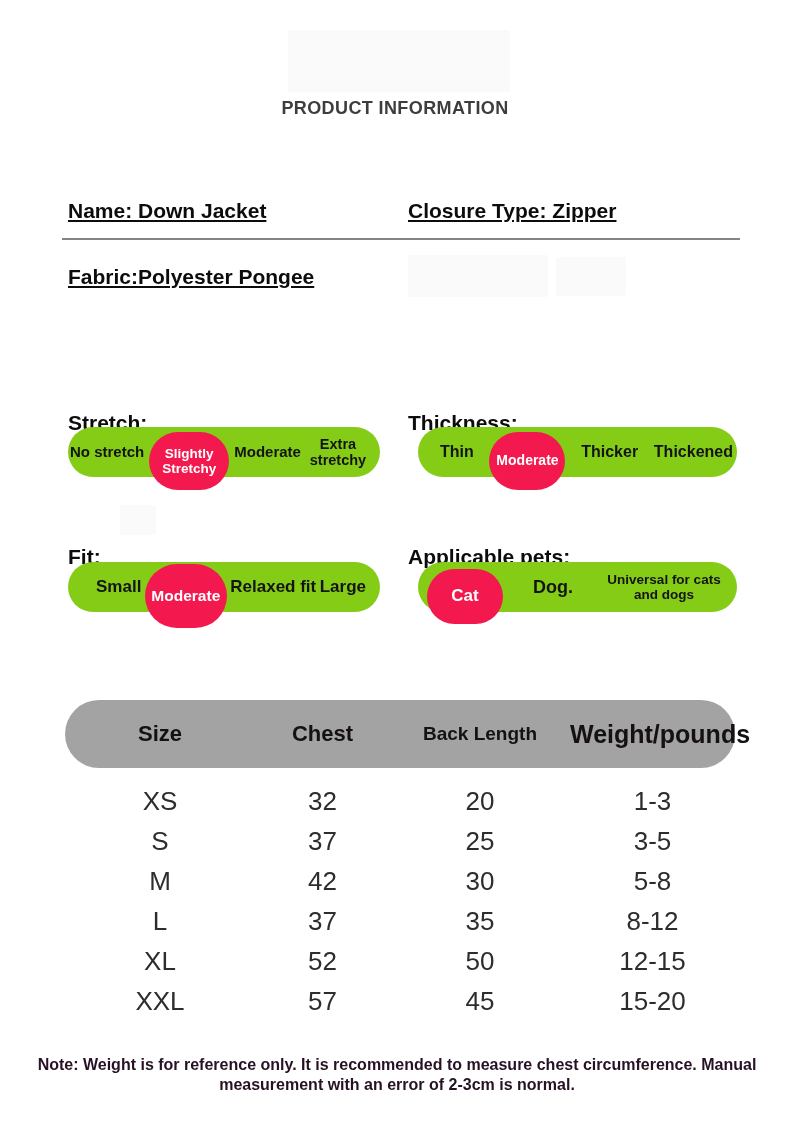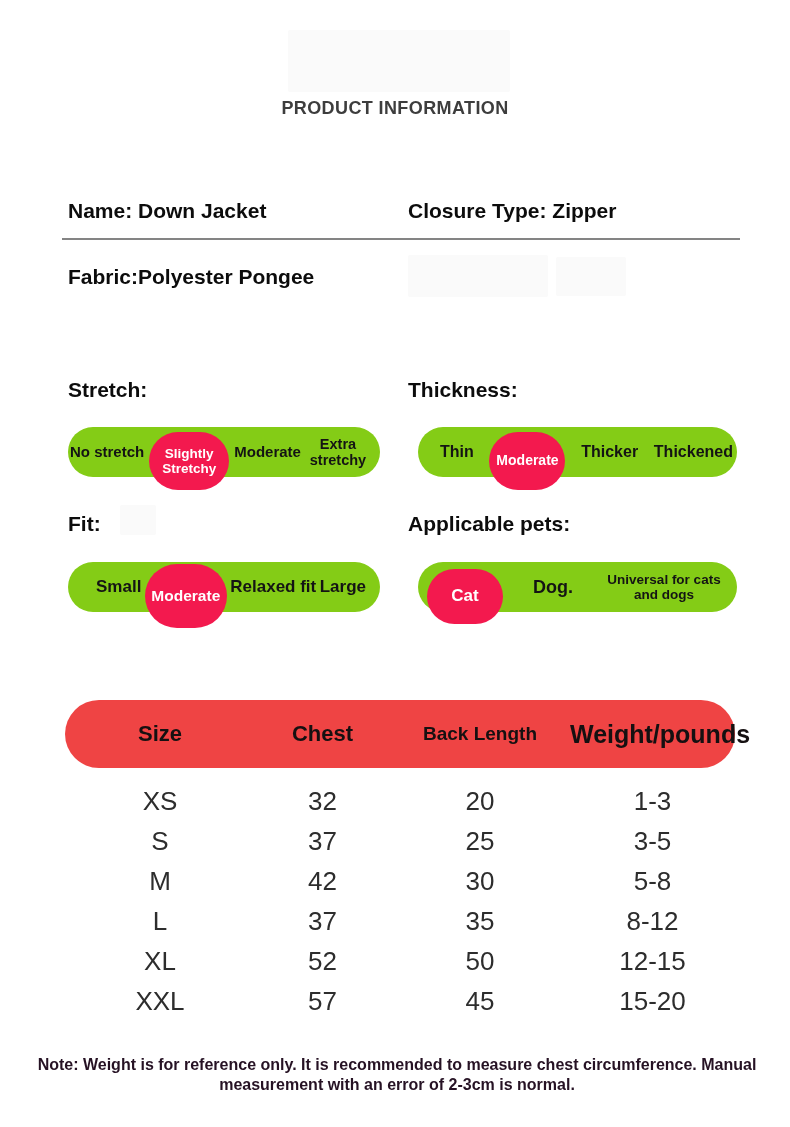--- a/index.html
+++ b/index.html
@@ -1,31 +1,31 @@
 <!DOCTYPE html>
 <html style="--accent: #f3194e; --pill_bg: #e0e0e0;"><head>
 <meta charset="utf-8">
 <style>
   html,body{margin:0;padding:0;background:#fff;}
   .canvas{
     position:relative;width:790px;height:1127px;margin:0 auto;background:#fff;
     font-family:"Liberation Sans",sans-serif;color:#111;overflow:hidden;
   }
-  .abs{position:absolute;}
+  .abs{position:absolute;text-decoration:underline;}
   .redacted{position:absolute;background:#fafafa;border-radius:2px;}
 
   .page-title{
     position:absolute;top:98px;left:0;width:100%;text-align:center;
     font-size:18px;font-weight:600;letter-spacing:.4px;color:#3d3d3d;
   }
 
   .spec{font-size:21px;font-weight:700;color:#0c0c0c;white-space:nowrap;}
   .divider{position:absolute;left:62px;top:238px;width:678px;height:2px;background:#848484;}
 
-  .sec-title{position:absolute;font-size:21px;font-weight:700;color:#0c0c0c;}
+  .sec-title{position:absolute;font-size:21px;font-weight:700;color:#0c0c0c;margin-top:33px;}
 
   .opt-bar{
     position:absolute;height:50px;background:#84cc16;border-radius:25px;
     display:flex;align-items:center;justify-content:space-between;
   }
   .opt{
     font-weight:700;color:#141414;text-align:center;line-height:1.12;white-space:nowrap;
   }
   .opt.wrap{white-space:normal;}
   .opt.selected{
@@ -46,21 +46,21 @@
   .bar-fit .opt{font-size:17px;}
   .bar-fit .opt.selected{width:82px;height:64px;font-size:15.5px;}
 
   .bar-pets{left:418px;top:562px;width:319px;padding:0 12px 0 9px;box-sizing:border-box;gap:30px;}
   .bar-pets .opt{font-size:18px;}
   .bar-pets .opt.selected{width:76px;height:55px;font-size:17px;}
   .bar-pets .opt.wrap{font-size:13.5px;width:122px;}
 
   .size-table{position:absolute;left:65px;top:700px;width:670px;}
   .table-head{
-    position:relative;height:68px;background:#ef4444;border-radius:34px;
+    position:relative;height:68px;background:#a3a3a3;border-radius:34px;
     display:grid;grid-template-columns:190px 135px 180px 165px;align-items:center;
   }
   .th{font-weight:700;color:#151011;text-align:center;white-space:nowrap;}
   .th-0,.th-1{font-size:22px;}
   .th-2{font-size:19px;}
   .th-3{font-size:25px;}
   .table-body{margin-top:13px;}
   .tr{display:grid;grid-template-columns:190px 135px 180px 165px;height:40px;align-items:center;}
   .td{font-size:26px;font-weight:400;color:#2d2d2d;text-align:center;white-space:nowrap;}
 

